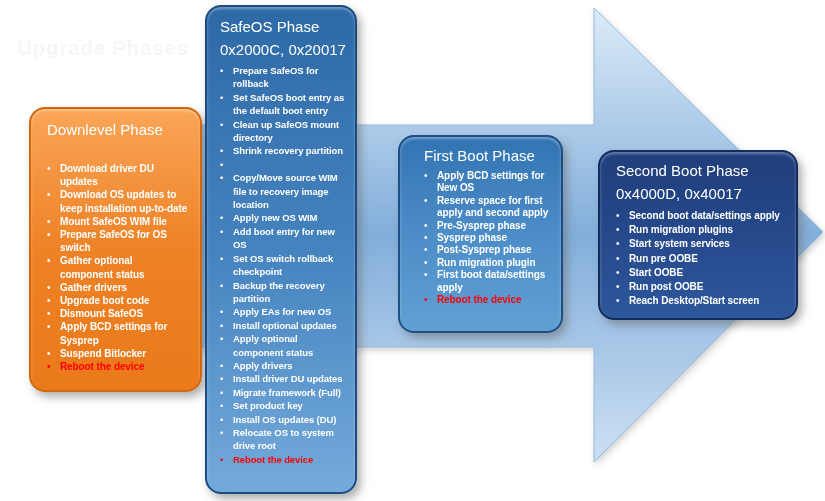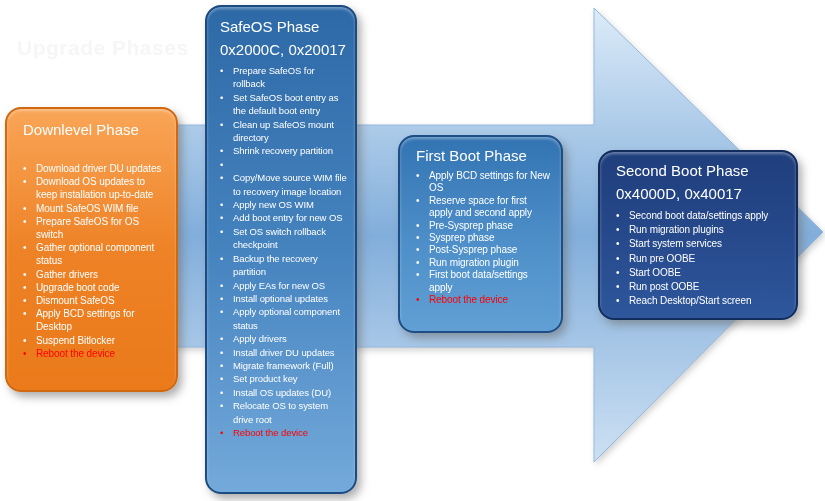--- a/index.html
+++ b/index.html
@@ -17,54 +17,54 @@
   
   .arrow-svg{position:absolute;left:0;top:0;filter:drop-shadow(2px 3px 3px rgba(0,0,0,0.18));}
   
   .phase{
     position:absolute;border-radius:16px;border:2px solid;color:#fff;
     box-sizing:border-box;
     box-shadow:4px 5px 8px rgba(110,110,110,.55), inset 0 2px 3px rgba(255,255,255,.35);
   }
   #phase-downlevel {left:5px;  top:107px;width:173px;height:285px;padding:9px 12px 0 16px;}
   #phase-safeos    {left:205px;top:5px;  width:152px;height:489px;padding:8px 8px 8px 13px;}
-  #phase-firstboot {left:398px;top:135px;width:165px;height:198px;padding:7px 10px 0 16px;}
+  #phase-firstboot {left:398px;top:135px;width:165px;height:198px;padding:7px 10px 0 24px;}
   #phase-secondboot{left:598px;top:150px;width:200px;height:170px;padding:7px 10px 0 16px;}
   .ptitle,.psubtitle{margin:0;font-weight:400;font-size:15px;line-height:23px;white-space:nowrap;}
   .items{list-style:none;margin:0;padding:0;}
   #phase-downlevel  .items{margin-top:21px;}
   #phase-safeos     .items{margin-top:3px;}
   #phase-firstboot  .items{margin-top:3px;}
   #phase-secondboot .items{margin-top:4px;}
   .item{display:flex;letter-spacing:-0.1px;}
   #phase-downlevel  .item{font-size:10px;  line-height:13.2px;}
   #phase-safeos     .item{font-size:9.5px; line-height:13.4px;}
   #phase-firstboot  .item{font-size:10px;  line-height:12.4px;}
   #phase-secondboot .item{font-size:10px;  line-height:14.2px;}
   .dot{flex:0 0 13px;}
-  .txt{flex:1;}
+  .txt{flex:1;font-weight:bold;}
   .item.red{color:var(--reboot-red,#ff0000);}
 </style>
 </head>
 <body>
 
 <svg class="arrow-svg" width="825" height="501" viewBox="0 0 825 501">
   <defs>
     <linearGradient id="arrowGrad" x1="0" y1="0" x2="0" y2="1">
       <stop id="g0" offset="0" stop-color="#dcebf8"></stop>
       <stop id="g1" offset="0.5" stop-color="#82aedb"></stop>
       <stop id="g2" offset="1" stop-color="#cde0f3"></stop>
     </linearGradient>
   </defs>
   <polygon id="arrow-poly" points="60,125 594,125 594,8 823,232 594,462 594,347 60,347" fill="url(#arrowGrad)" stroke="#93b9e0" stroke-width="1"></polygon>
 </svg>
 
 <div class="watermark">Upgrade Phases</div>
 
-<section class="phase" id="phase-downlevel" style="background: linear-gradient(rgb(249, 165, 87) 0%, rgb(238, 130, 38) 50%, rgb(234, 122, 26) 100%); border-color: rgb(208, 104, 15);">
+<section class="phase" id="phase-downlevel" style="background: linear-gradient(rgb(249, 165, 87) 0%, rgb(238, 130, 38) 50%, rgb(234, 122, 26) 100%); border-color: rgb(208, 104, 15); margin-left: 24px;">
   <h2 class="ptitle">Downlevel Phase</h2>
   <ul class="items">
       <li class="item">
         <span class="dot">•</span>
         <span class="txt">Download driver DU updates</span>
       </li>
       <li class="item">
         <span class="dot">•</span>
         <span class="txt">Download OS updates to keep installation up-to-date</span>
       </li>
@@ -87,21 +87,21 @@
       <li class="item">
         <span class="dot">•</span>
         <span class="txt">Upgrade boot code</span>
       </li>
       <li class="item">
         <span class="dot">•</span>
         <span class="txt">Dismount SafeOS</span>
       </li>
       <li class="item">
         <span class="dot">•</span>
-        <span class="txt">Apply BCD settings for Desktop</span>
+        <span class="txt">Apply BCD settings for Sysprep</span>
       </li>
       <li class="item">
         <span class="dot">•</span>
         <span class="txt">Suspend Bitlocker</span>
       </li>
       <li class="item red">
         <span class="dot">•</span>
         <span class="txt">Reboot the device</span>
       </li>
     </ul>

